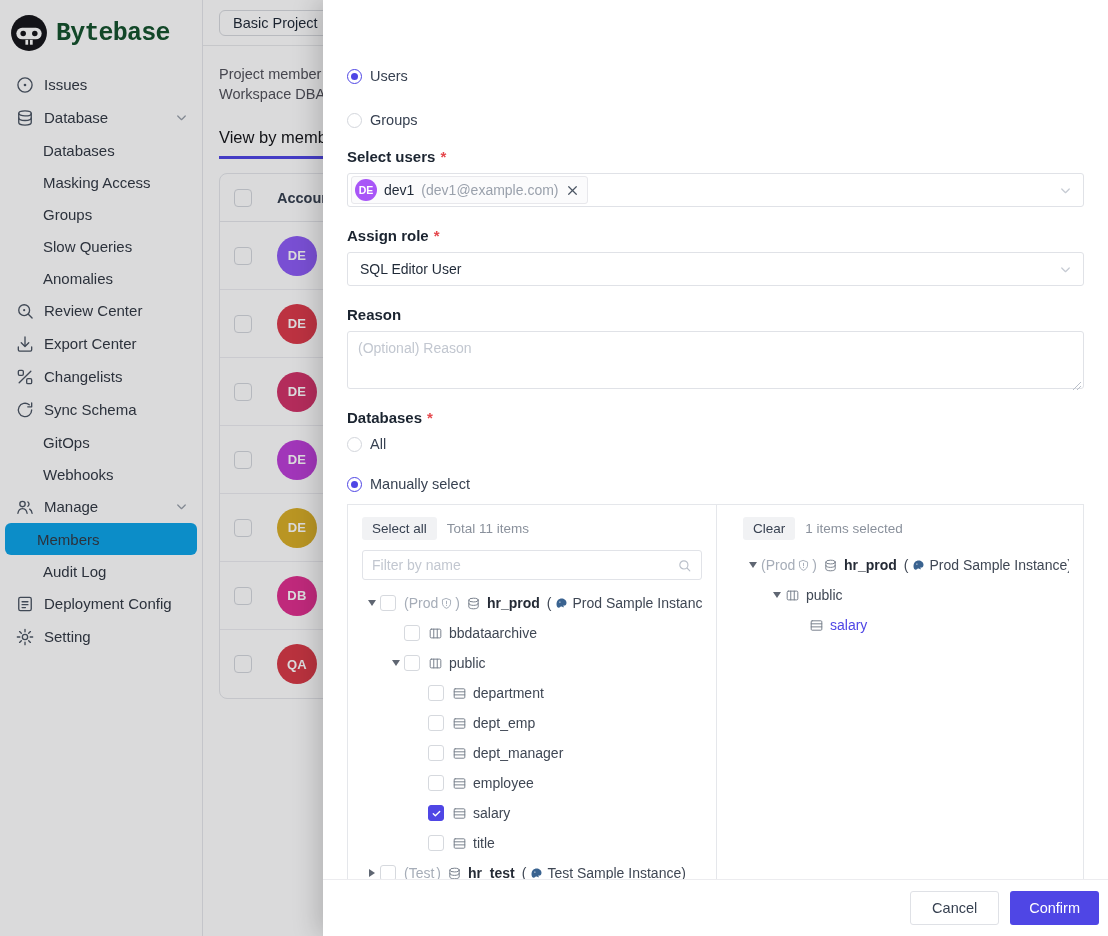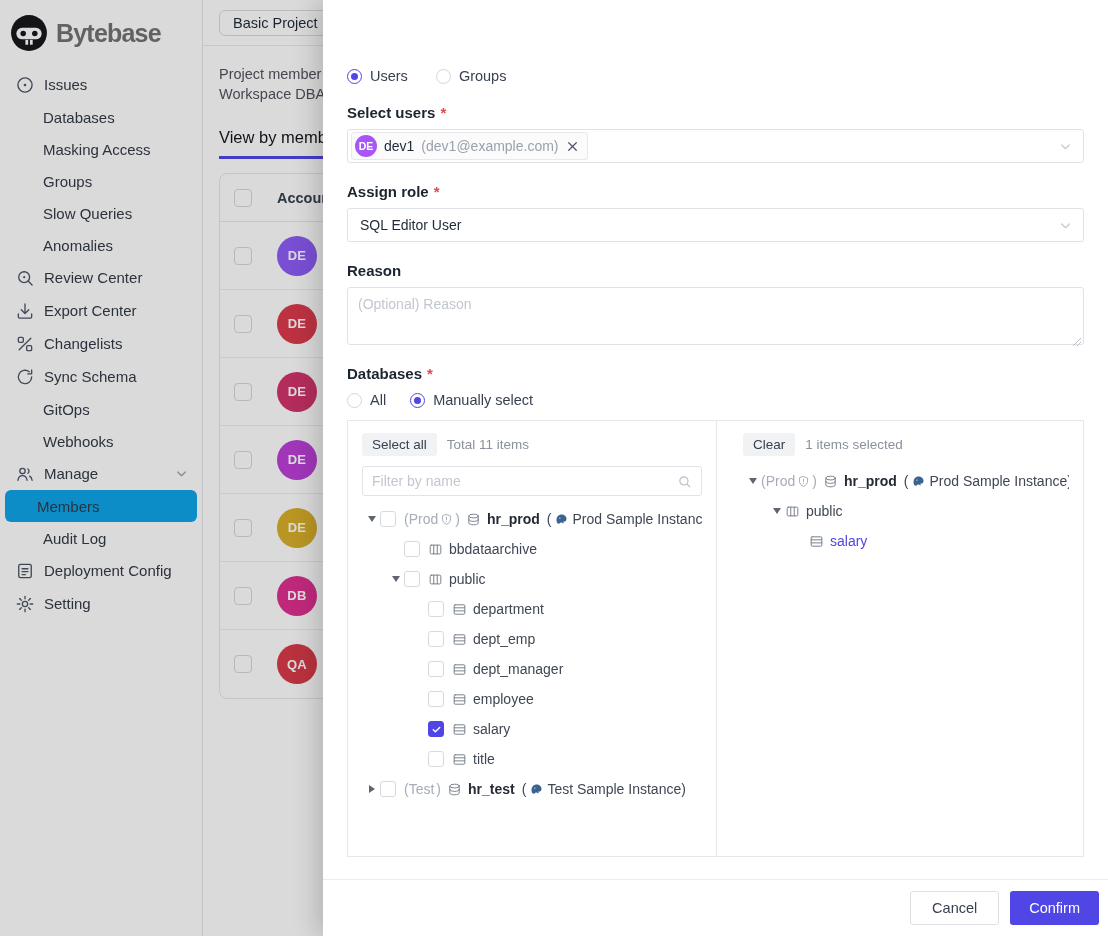--- a/index.html
+++ b/index.html
@@ -5,21 +5,21 @@
   * { margin:0; padding:0; box-sizing:border-box; }
   html,body { background:#9a9a9a; }
   body { font-family:"Liberation Sans", sans-serif; }
   #screen { position:relative; width:1108px; height:936px; overflow:hidden; background:#fff; margin:0 auto; }
 
   
   #base-page { position:absolute; inset:0; }
   #sidebar { position:absolute; left:0; top:0; width:203px; height:936px; background:#fff; border-right:1px solid #e5e7eb; }
   .logo-row { display:flex; align-items:center; gap:8px; padding:14px 10px 14px 10px; }
   .logo-mark { width:38px; height:38px; flex:none; }
-  .brand { font-size:25px; font-weight:800; color:#737373; letter-spacing:-0.8px; }
+  .brand { font-size:25px; font-weight:800; color:#14532d; letter-spacing:-0.8px;font-family:Liberation Mono, monospace; }
   #side-nav { padding:2px 5px; }
   .nav-item { display:flex; align-items:center; height:33px; padding:0 8px 0 10px; border-radius:6px; color:#333a45; font-size:15px; cursor:default; }
   .nav-item.sub { padding-left:38px; height:32px; }
   .nav-item.active { background:#0ea5e9;padding-left:32px; }
   .nav-ico { width:20px; height:20px; color:#4b5563; margin-right:9px; flex:none; display:flex; }
   .nav-chev { width:15px; height:15px; color:#9aa1ab; margin-left:auto; display:flex; }
   .ico svg { width:100%; height:100%; display:block; }
 
   #main-bg { position:absolute; left:203px; top:0; right:0; height:936px; background:#fff; }
   #topbar { height:46px; border-bottom:1px solid #e8e9ec; display:flex; align-items:center; padding-left:16px; }
@@ -40,21 +40,21 @@
 
   #overlay { position:absolute; inset:0; background:rgba(10,10,14,0.15); z-index:10; }
 
   
   #modal { position:absolute; left:323px; top:0; width:785px; height:936px; background:#fff; z-index:20; box-shadow:-6px 0 24px rgba(0,0,0,0.18); }
   .m-header { height:48px; display:flex; align-items:center; padding:0 24px; border-bottom:1px solid #efeff2; }
   .m-title { font-size:17px; font-weight:700; color:#1f2430; }
   .m-close { margin-left:auto; width:20px; height:20px; color:#4b5563; display:flex; cursor:pointer; }
   .m-body { position:absolute; top:48px; bottom:57px; left:0; right:0; padding:14px 24px 0; overflow:hidden; }
 
-  .radio-row { display:flex; gap:28px; margin-top:6px; }
+  .radio-row { display:flex; gap:28px; margin-top:6px;flex-direction:column; }
   .radio-item { display:flex; align-items:center; gap:8px; font-size:14.5px; color:#374151; }
   .radio { width:15px; height:15px; border-radius:50%; border:1px solid #d3d6dc; background:#fff; position:relative; flex:none; }
   .radio.checked { border-color:#4f46e5; }
   .radio.checked::after { content:""; position:absolute; left:3px; top:3px; width:7px; height:7px; border-radius:50%; background:#4f46e5; }
 
   .field-label { margin-top:20px; font-size:15px; font-weight:600; color:#1b2430; display:flex; gap:5px; align-items:baseline; }
   .star { color:#e5484d; font-weight:700; }
 
   .select-box { margin-top:8px; height:34px; border:1px solid #e0e2e7; border-radius:3px; display:flex; align-items:center; padding:0 10px 0 3px; background:#fff; }
   .select-box.pad { padding-left:12px; }
@@ -128,20 +128,35 @@
       <nav id="side-nav">
           <div class="nav-item top">
             <span class="ico nav-ico">
               <svg viewBox="0 0 24 24" fill="none" stroke="currentColor" stroke-width="1.6" stroke-linecap="round" stroke-linejoin="round">
                 <circle cx="12" cy="12" r="8.5"></circle>
                 <circle cx="12" cy="12" r="1.6" fill="currentColor" stroke="none"></circle>
               </svg>
             </span>
             <span>Issues</span>
           </div>
+          <div class="nav-item top">
+            <span class="ico nav-ico">
+              <svg viewBox="0 0 24 24" fill="none" stroke="currentColor" stroke-width="1.6" stroke-linecap="round" stroke-linejoin="round">
+                <ellipse cx="12" cy="6.5" rx="7.5" ry="3"></ellipse>
+                <path d="M4.5 6.5v11c0 1.7 3.4 3 7.5 3s7.5-1.3 7.5-3v-11"></path>
+                <path d="M4.5 12c0 1.7 3.4 3 7.5 3s7.5-1.3 7.5-3"></path>
+              </svg>
+            </span>
+            <span>Database</span>
+            <span class="ico nav-chev">
+              <svg viewBox="0 0 24 24" fill="none" stroke="currentColor" stroke-width="2" stroke-linecap="round" stroke-linejoin="round">
+                <path d="M6 9.5l6 6 6-6"></path>
+              </svg>
+            </span>
+          </div>
           <div class="nav-item sub">
             <span>Databases</span>
           </div>
           <div class="nav-item sub">
             <span>Masking Access</span>
           </div>
           <div class="nav-item sub">
             <span>Groups</span>
           </div>
           <div class="nav-item sub">

